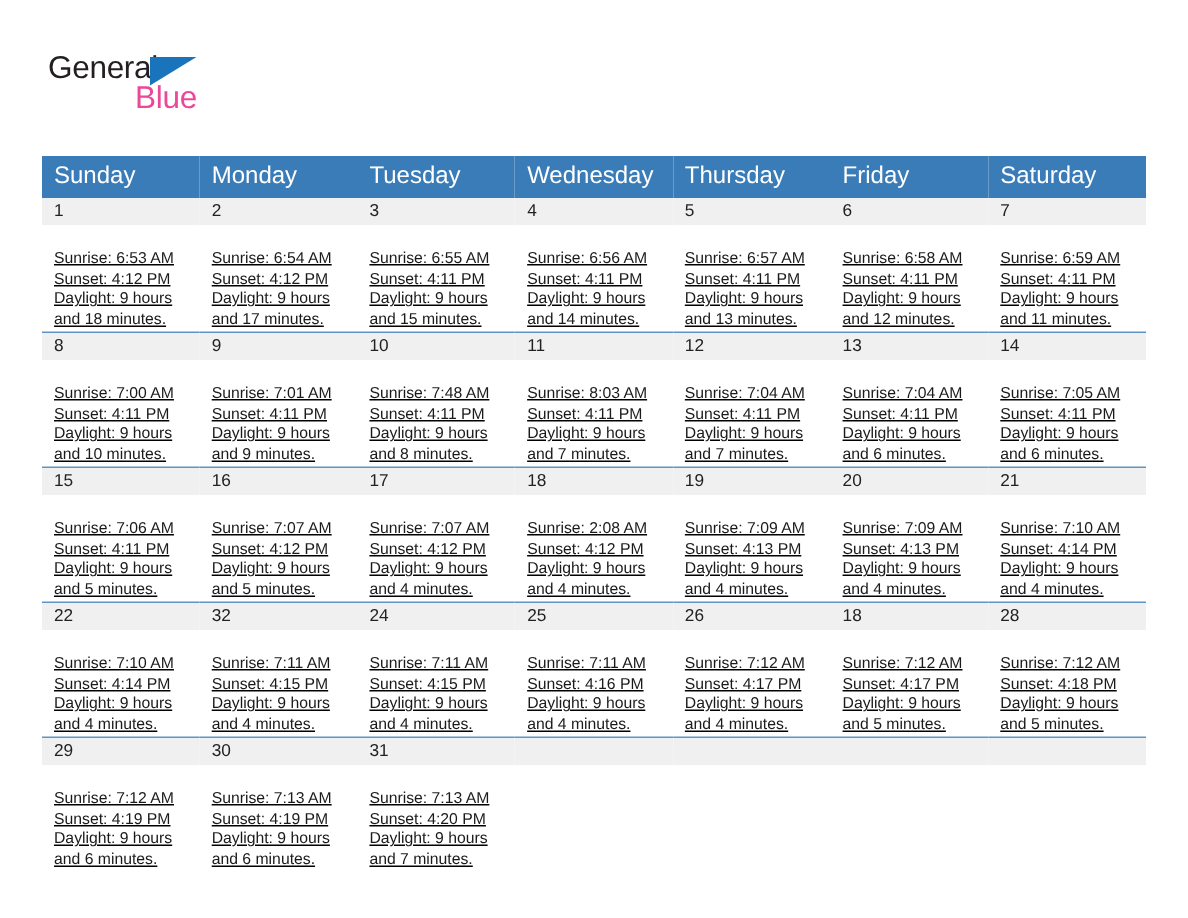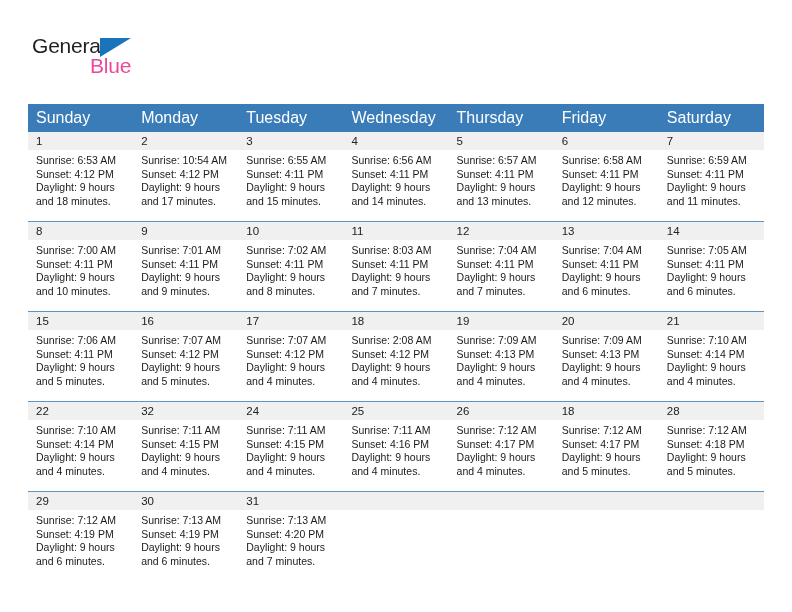--- a/index.html
+++ b/index.html
@@ -132,21 +132,22 @@
     line-height: 18px;
     padding-left: 8px;
     font-size: 11.5px;
     color: #222222;
   }
   .daycell.empty .daynum-band {
     background: #f0f0f0;
     height: 18px;
   }
   .lines {
-    padding: 4px 4px 0 8px;
+    padding: 16px 4px 0 8px;
+    text-decoration: underline;
   }
   .lines div {
     font-size: 10.5px;
     line-height: 13.6px;
     color: #1a1a1a;
     white-space: nowrap;
   }
 </style>
 </head>
 <body>
@@ -187,21 +188,21 @@
             <div>Sunset: 4:12 PM</div>
             <div>Daylight: 9 hours</div>
             <div>and 18 minutes.</div>
           </div>
         </div>
           </td>
         <td>
             <div class="daycell">
           <div class="daynum-band">2</div>
           <div class="lines">
-            <div>Sunrise: 10:54 AM</div>
+            <div>Sunrise: 6:54 AM</div>
             <div>Sunset: 4:12 PM</div>
             <div>Daylight: 9 hours</div>
             <div>and 17 minutes.</div>
           </div>
         </div>
           </td>
         <td>
             <div class="daycell">
           <div class="daynum-band">3</div>
           <div class="lines">
@@ -278,21 +279,21 @@
             <div>Sunset: 4:11 PM</div>
             <div>Daylight: 9 hours</div>
             <div>and 9 minutes.</div>
           </div>
         </div>
           </td>
         <td>
             <div class="daycell">
           <div class="daynum-band">10</div>
           <div class="lines">
-            <div>Sunrise: 7:02 AM</div>
+            <div>Sunrise: 7:48 AM</div>
             <div>Sunset: 4:11 PM</div>
             <div>Daylight: 9 hours</div>
             <div>and 8 minutes.</div>
           </div>
         </div>
           </td>
         <td>
             <div class="daycell">
           <div class="daynum-band">11</div>
           <div class="lines">

